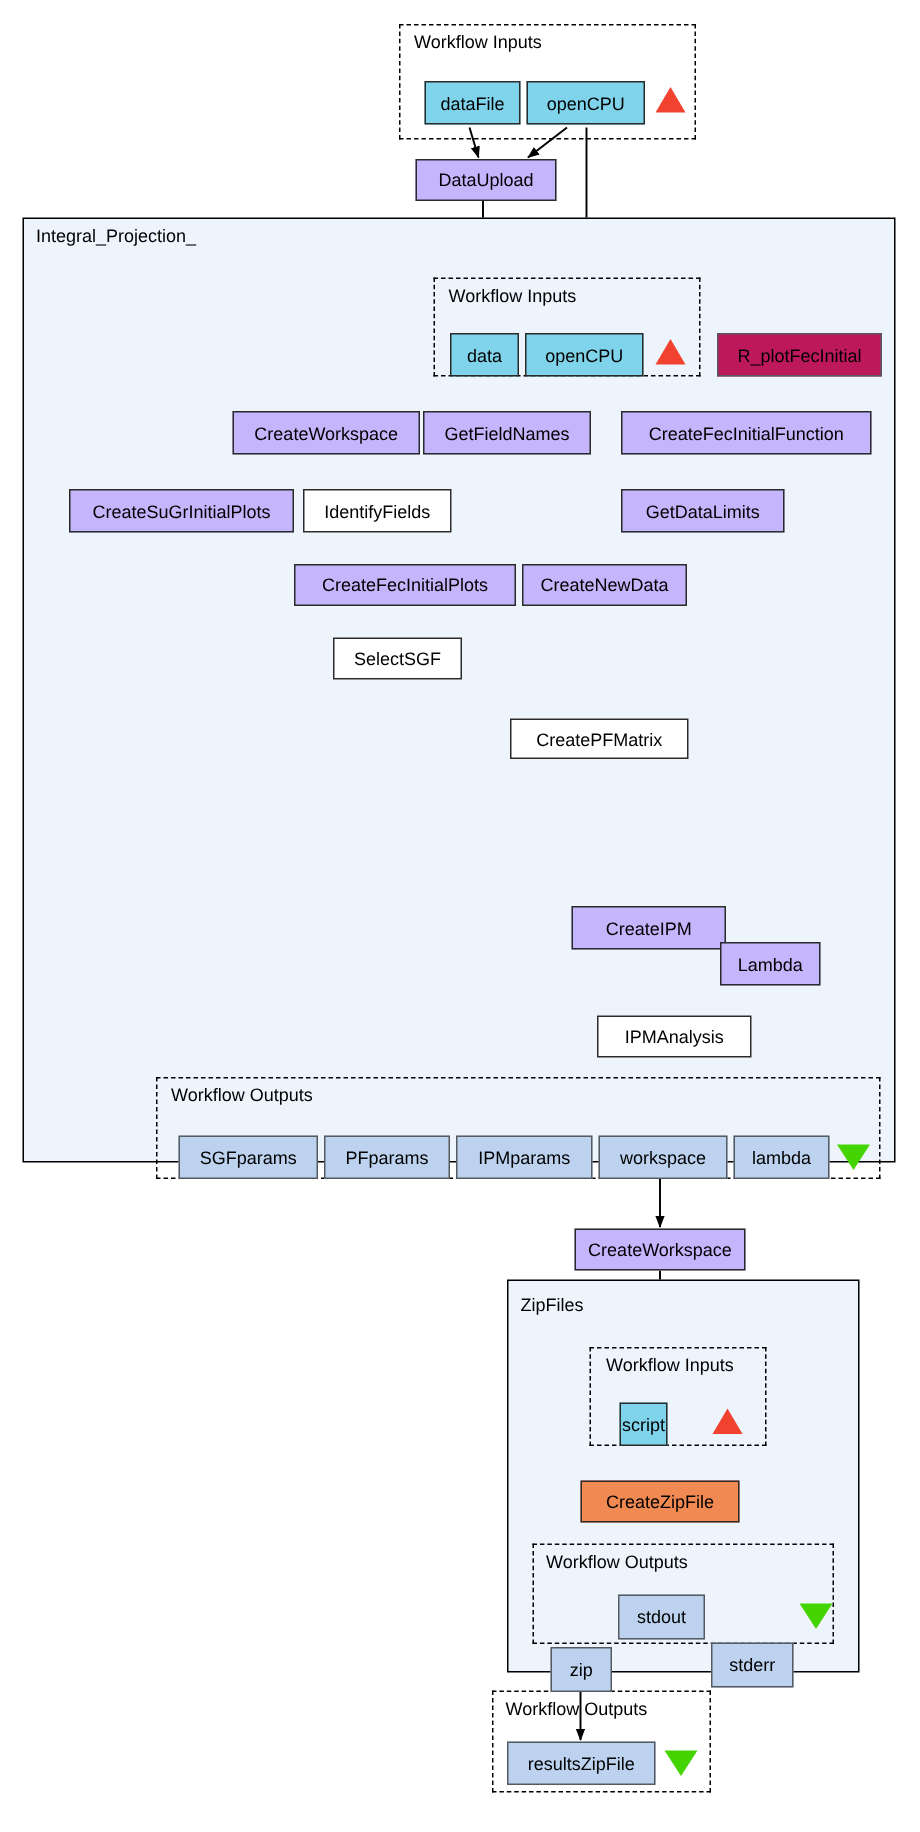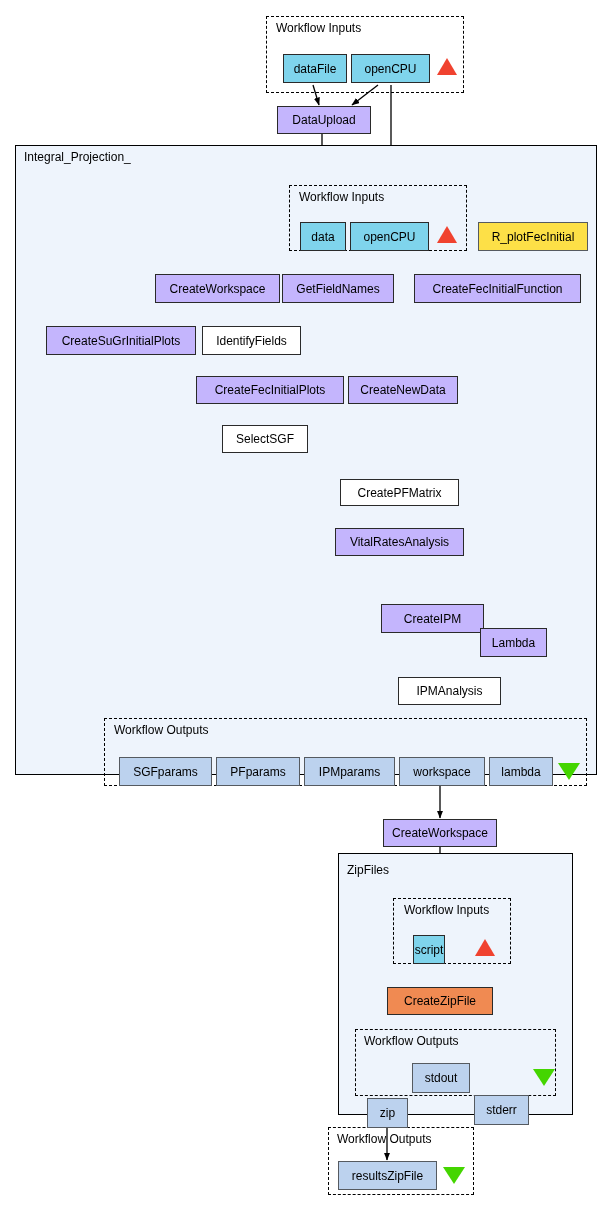--- a/index.html
+++ b/index.html
@@ -12,21 +12,21 @@
   .cluster.dashed{border:1px dashed #000;background:transparent;}
   .cluster-label{position:absolute;font-size:12px;color:#000;white-space:nowrap;line-height:1;}
 
   .node{position:absolute;box-sizing:border-box;display:flex;align-items:center;
         justify-content:center;border:1px solid #1d4ed8;font-size:12px;color:#000;
         white-space:nowrap;line-height:1;}
   .n-input{background:#7fd4ec;border-color:#2a2a2a;}
   .n-proc{background:#c4b5fd;border-color:#2a2a2a;}
   .n-plain{background:#ffffff;border-color:#2a2a2a;}
   .n-out{background:#bcd2ee;border-color:#555a60;}
-  .n-rplot{background:#fde047;border-color:#555a60;}
+  .n-rplot{background:#be185d;border-color:#555a60;}
   .n-zip{background:#f08a52;border-color:#2a2a2a;}
 
   .tri{position:absolute;width:0;height:0;}
   .tri-up{border-left:10px solid transparent;border-right:10px solid transparent;
           border-bottom:17px solid #f0422f;}
   .tri-up::after{content:"";}
   .tri-down{border-left:11px solid transparent;border-right:11px solid transparent;
             border-top:17px solid #44d500;}
 </style>
 </head>
@@ -182,29 +182,29 @@
   <div class="tri tri-up" style="left:437px;top:226px;"></div>
 
   <div class="node n-rplot" style="left:478px;top:222px;width:110px;height:29px;">R_plotFecInitial</div>
 
   <div class="node n-proc" style="left:155px;top:274px;width:125px;height:29px;">CreateWorkspace</div>
   <div class="node n-proc" style="left:282px;top:274px;width:112px;height:29px;">GetFieldNames</div>
   <div class="node n-proc" style="left:414px;top:274px;width:167px;height:29px;">CreateFecInitialFunction</div>
 
   <div class="node n-proc" style="left:46px;top:326px;width:150px;height:29px;">CreateSuGrInitialPlots</div>
   <div class="node n-plain" style="left:202px;top:326px;width:99px;height:29px;">IdentifyFields</div>
+  <div class="node n-proc" style="left:414px;top:326px;width:109px;height:29px;">GetDataLimits</div>
 
   <div class="node n-proc" style="left:196px;top:376px;width:148px;height:28px;">CreateFecInitialPlots</div>
   <div class="node n-proc" style="left:348px;top:376px;width:110px;height:28px;">CreateNewData</div>
 
   <div class="node n-plain" style="left:222px;top:425px;width:86px;height:28px;">SelectSGF</div>
 
   <div class="node n-plain" style="left:340px;top:479px;width:119px;height:27px;">CreatePFMatrix</div>
 
-  <div class="node n-proc" style="left:335px;top:528px;width:129px;height:28px;">VitalRatesAnalysis</div>
 
   <div class="node n-proc" style="left:381px;top:604px;width:103px;height:29px;">CreateIPM</div>
 
   <div class="node n-proc" style="left:480px;top:628px;width:67px;height:29px;">Lambda</div>
 
   <div class="node n-plain" style="left:398px;top:677px;width:103px;height:28px;">IPMAnalysis</div>
 
   <div class="node n-out" style="left:119px;top:757px;width:93px;height:29px;">SGFparams</div>
   <div class="node n-out" style="left:216px;top:757px;width:84px;height:29px;">PFparams</div>
   <div class="node n-out" style="left:304px;top:757px;width:91px;height:29px;">IPMparams</div>

